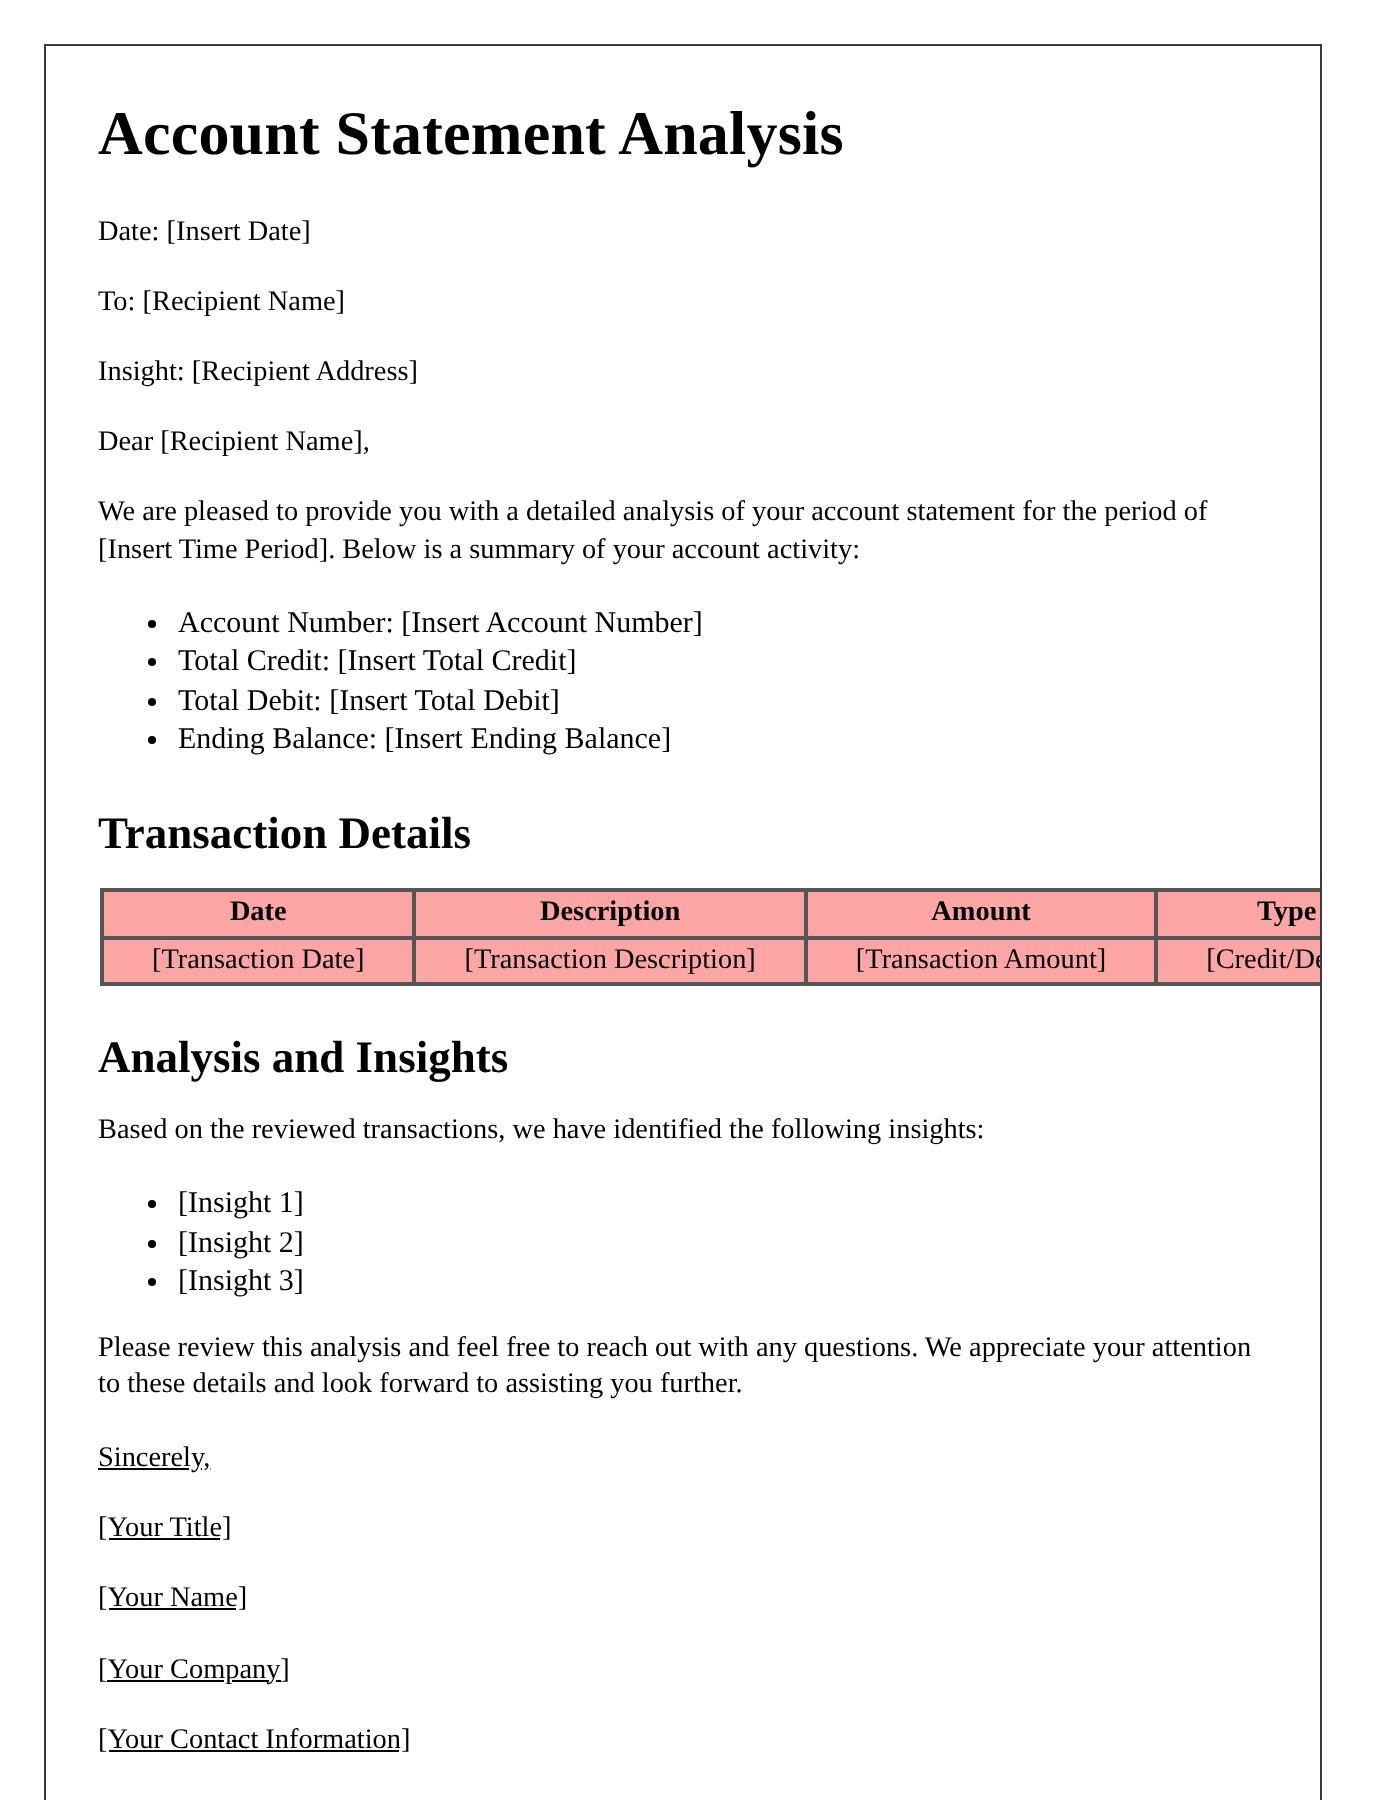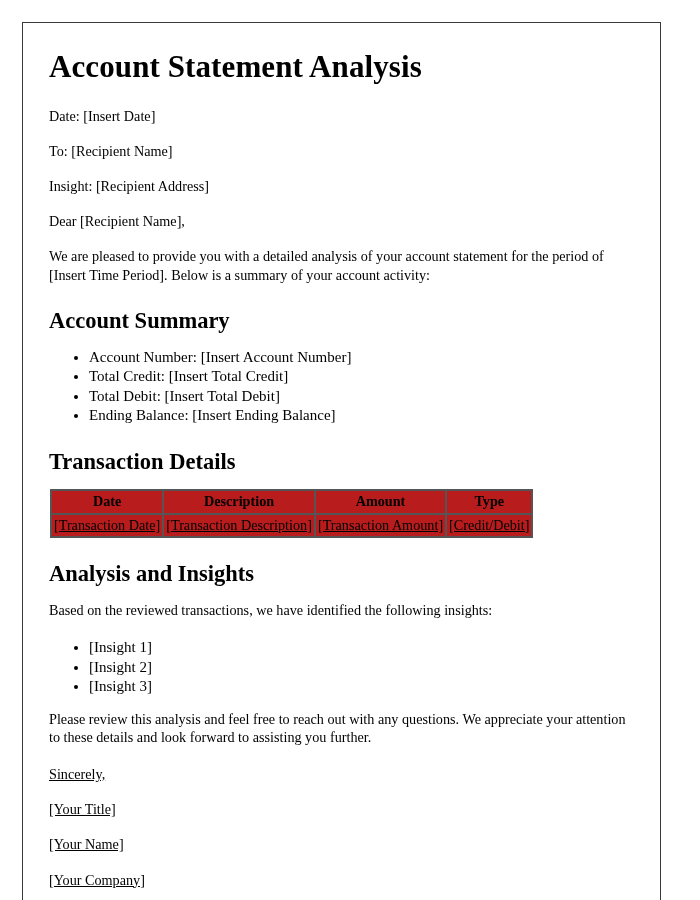--- a/index.html
+++ b/index.html
@@ -79,34 +79,33 @@
 
   table.tx-table {
     border-collapse: separate;
     border-spacing: 0;
     border: 1px solid #555555;
     margin: 0 0 6px 1px;
     background: #ffffff;
   }
   table.tx-table td, table.tx-table th {
     border: 1px solid #555555;
-    padding: 2px 2px;
+    padding: 2px 24px;
     font-size: 14.2px;
     line-height: 1.25;
     white-space: nowrap;
-    background: #b91c1c;
+    background: #fca5a5;
   }
   table.tx-table th {
     font-weight: bold;
     text-align: center;
   }
   table.tx-table td {
     text-align: left;
     font-weight: normal;
-    text-decoration: underline;
   }
 
   .sig-line {
     font-size: 14.2px;
     line-height: 1.28;
     margin: 0 0 17px 0;
     text-decoration: underline;
   }
 
   .spacer-sm { height: 5px; }
@@ -119,21 +118,20 @@
 
     <h1 class="doc-title">Account Statement Analysis</h1>
 
     <p class="line">Date: [Insert Date]</p>
     <p class="line">To: [Recipient Name]</p>
     <p class="line">Insight: [Recipient Address]</p>
     <p class="line">Dear [Recipient Name],</p>
 
     <p class="para para-gap">We are pleased to provide you with a detailed analysis of your account statement for the period of [Insert Time Period]. Below is a summary of your account activity:</p>
 
-    <h2 class="section-title">Account Summary</h2>
 
     <ul class="doc-list">
       <li>Account Number: [Insert Account Number]</li>
       <li>Total Credit: [Insert Total Credit]</li>
       <li>Total Debit: [Insert Total Debit]</li>
       <li>Ending Balance: [Insert Ending Balance]</li>
     </ul>
 
     <h2 class="section-title">Transaction Details</h2>
 

